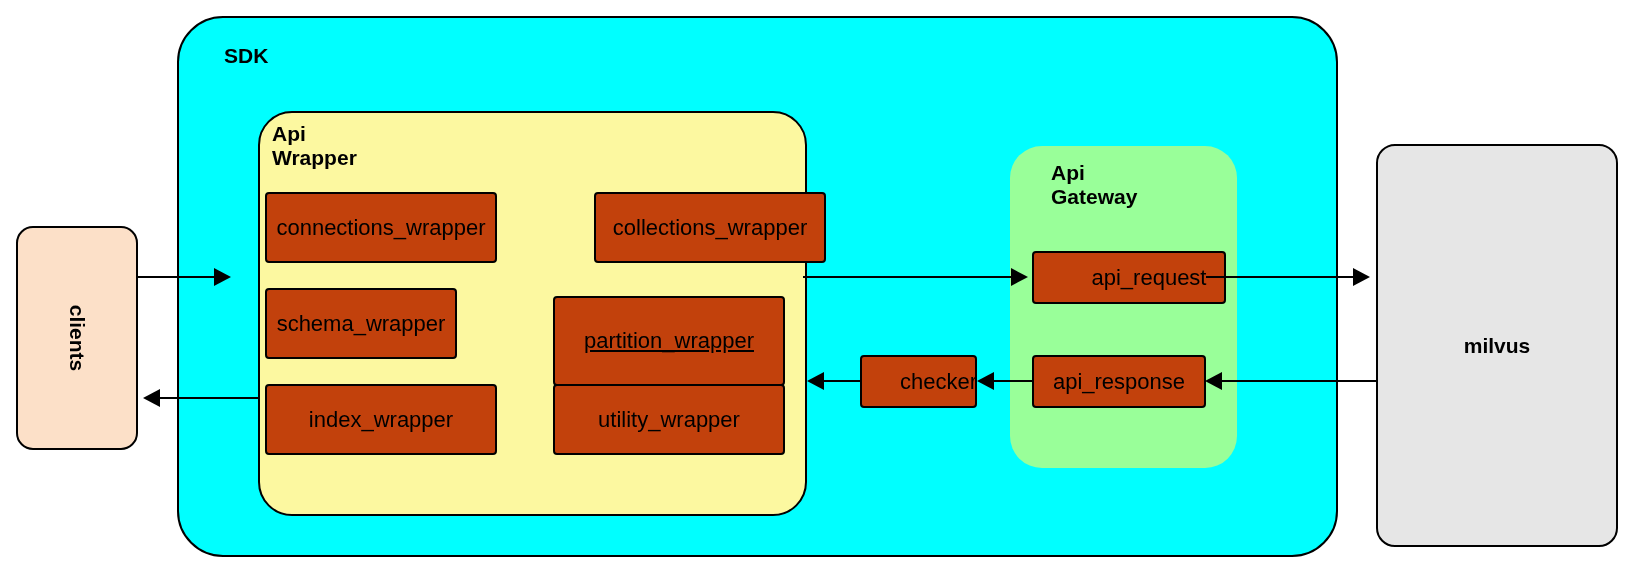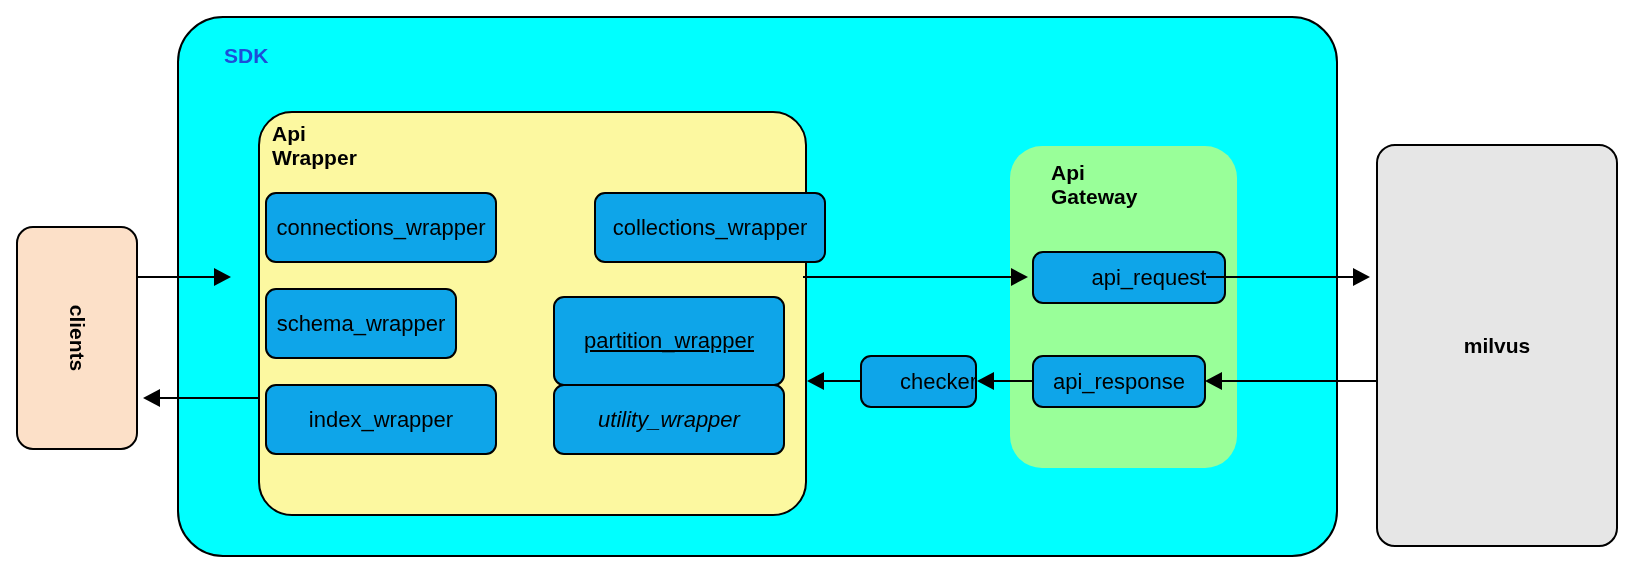--- a/index.html
+++ b/index.html
@@ -32,21 +32,21 @@
     background: #00FFFF;
     align-items: flex-start;
     justify-content: flex-start;
   }
   .sdk-label {
     position: absolute;
     left: 45px;
     top: 26px;
     font-size: 21px;
     font-weight: bold;
-    color: #1d4ed8;
+    color: #000000;
     line-height: 1.12;
     white-space: pre-line;
   }
 
   
   .wrapper-box {
     border-radius: 34px;
     background: #FCF8A0;
     align-items: flex-start;
     justify-content: flex-start;
@@ -76,22 +76,22 @@
     top: 15px;
     font-size: 21px;
     font-weight: bold;
     color: #000000;
     line-height: 1.12;
     white-space: pre-line;
   }
 
   
   .leaf-box {
-    border-radius: 11px;
-    background: #0ea5e9;
+    border-radius: 4px;
+    background: #c2410c;
     font-size: 22px;
     color: #000000;
     text-align: right;
   }
 
   
   .clients-box {
     border-radius: 17px;
     background: #FCE0C8;
   }
@@ -154,21 +154,21 @@
   </div>
   <div class="node leaf-box" style="left:265px; top:288px; width:192px; height:71px;">
     <span>schema_wrapper</span>
   </div>
   <div class="node leaf-box" style="left:553px; top:296px; width:232px; height:90px;text-decoration:underline;">
     <span>partition_wrapper</span>
   </div>
   <div class="node leaf-box" style="left:265px; top:384px; width:232px; height:71px;">
     <span>index_wrapper</span>
   </div>
-  <div class="node leaf-box" style="left:553px; top:384px; width:232px; height:71px;font-style:italic;">
+  <div class="node leaf-box" style="left:553px; top:384px; width:232px; height:71px;">
     <span>utility_wrapper</span>
   </div>
 
   <div class="node gateway-box" style="left:1010px; top:146px; width:227px; height:322px;">
     <div class="gateway-label">Api
 Gateway</div>
   </div>
 
   <div class="node leaf-box" style="left:1032px; top:251px; width:194px; height:53px;padding-left:40px;">
     <span>api_request</span>

